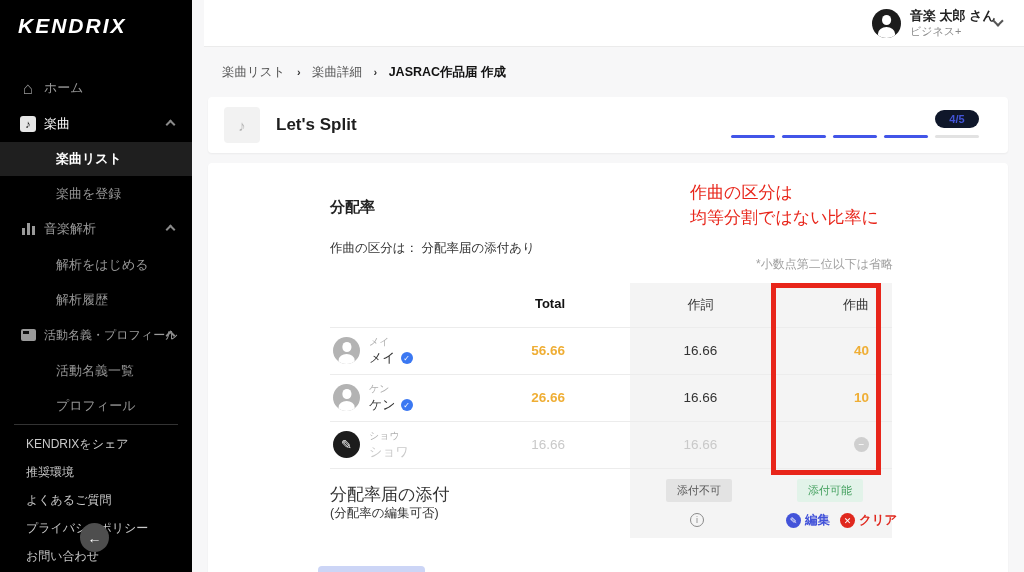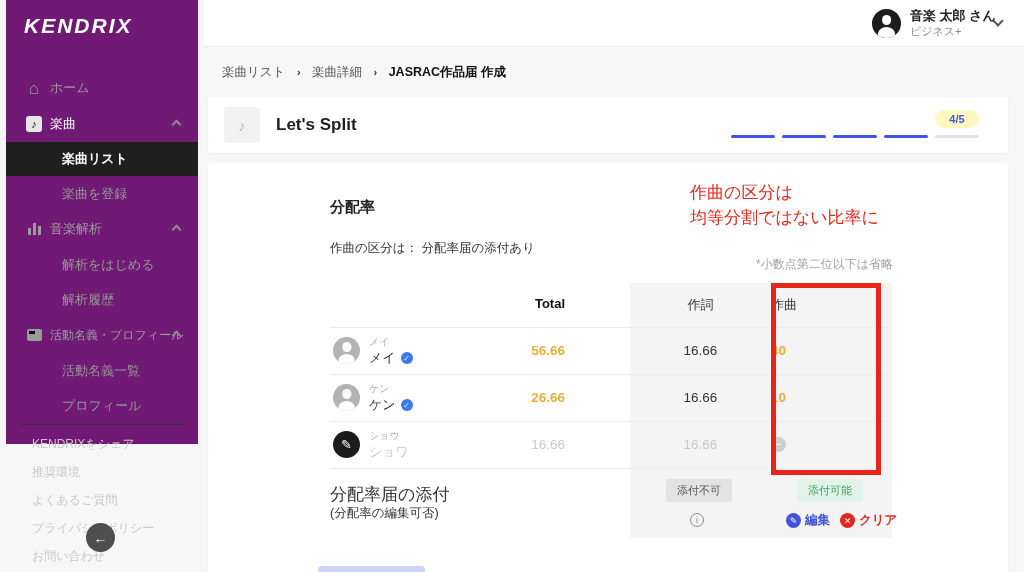--- a/index.html
+++ b/index.html
@@ -1,21 +1,21 @@
 <!DOCTYPE html>
 <html><head>
 <meta charset="utf-8">
 <style>
   * { margin:0; padding:0; box-sizing:border-box; }
   html,body { width:1024px; height:572px; }
   body { font-family:"Liberation Sans","DejaVu Sans",sans-serif; background:#f7f7f8; overflow:hidden; }
   .page { position:relative; width:1024px; height:572px; overflow:hidden; }
 
   
-  .sidebar { position:absolute; left:6px; top:0; width:192px; height:444px; background:#701a75; z-index:30; }
+  .sidebar { position:absolute; left:0; top:0; width:192px; height:572px; background:#000000; z-index:30; }
   .logo { position:absolute; left:18px; top:14px; color:#fff; font-size:21px; font-weight:700; letter-spacing:2px; font-style:italic; }
   .nav { position:absolute; left:0; top:70px; width:192px; }
   .nav-item { position:relative; height:36px; display:flex; align-items:center; color:#9a9a9a; font-size:13px; cursor:pointer; }
   .nav-item .lbl { margin-left:44px; }
   .nav-item.active-parent { color:#ffffff; }
   .nav-sub { position:relative; height:35px; display:flex; align-items:center; color:#969696; font-size:13px; cursor:pointer; }
   .nav-sub .lbl { margin-left:56px; }
   .nav-sub.selected { background:#1f1f1f; color:#ffffff; font-weight:700; height:34px; }
   .nav-icon { position:absolute; left:20px; width:16px; height:16px; display:flex; align-items:center; justify-content:center; }
   .home-glyph { font-size:17px; color:#9a9a9a; line-height:1; }
@@ -46,34 +46,34 @@
   .breadcrumb .sep { margin:0 8px; font-weight:700; color:#333; font-size:11px; }
   .breadcrumb .cur { font-weight:700; color:#111; }
 
   
   .card { background:#fff; border-radius:4px; box-shadow:0 1px 2px rgba(0,0,0,.05); }
   .card1 { position:absolute; left:208px; top:97px; width:800px; height:56px; z-index:5; }
   .song-thumb { position:absolute; left:224px; top:107px; width:36px; height:36px; border-radius:4px; background:#f2f2f2; color:#b5b5b5; font-size:15px; display:flex; align-items:center; justify-content:center; z-index:6; }
   .song-title { position:absolute; left:276px; top:115px; font-size:17px; font-weight:700; color:#1e1e1e; z-index:6; }
   .steps { position:absolute; top:135px; height:3px; z-index:6; }
   .seg { position:absolute; top:0; width:44px; height:3px; border-radius:2px; }
-  .step-badge { position:absolute; left:935px; top:110px; width:44px; height:18px; border-radius:9px; background:#fef9c3; color:#4355d9; font-size:11px; font-weight:700; display:flex; align-items:center; justify-content:center; z-index:6; }
+  .step-badge { position:absolute; left:935px; top:110px; width:44px; height:18px; border-radius:9px; background:#0f172a; color:#4355d9; font-size:11px; font-weight:700; display:flex; align-items:center; justify-content:center; z-index:6; }
 
   
   .card2 { position:absolute; left:208px; top:163px; width:800px; height:420px; z-index:4; }
   .sec-title { position:absolute; left:330px; top:198px; font-size:15px; font-weight:700; color:#222; z-index:6; }
   .sec-rate { position:absolute; left:330px; top:240px; font-size:12.5px; color:#333; z-index:6; }
   .annotation { position:absolute; left:690px; top:180px; font-size:17px; line-height:25px; color:#e8251a; font-weight:500; z-index:12; }
   .note { position:absolute; left:693px; top:256px; width:200px; text-align:right; font-size:12px; color:#9f9f9f; z-index:6; }
 
   .gray-panel { position:absolute; left:630px; top:283px; width:262px; height:255px; background:#f4f4f4; z-index:5; }
   .rowline { position:absolute; left:330px; width:562px; border-top:1px solid #ececec; z-index:6; }
   .col-total { position:absolute; left:440px; width:125px; text-align:right; z-index:6; }
   .col-sakushi { position:absolute; left:630px; width:141px; text-align:center; z-index:6; }
-  .col-sakkyoku { position:absolute; left:771px; width:98px; text-align:left; z-index:6; }
+  .col-sakkyoku { position:absolute; left:771px; width:98px; text-align:right; z-index:6; }
   .th { font-size:13px; color:#333; top:296px; }
   .th.total { font-weight:700; color:#111; }
   .cellv { font-size:13.5px; color:#333; }
   .orange { color:#efae35; font-weight:700; }
   .muted { color:#c9c9c9 !important; font-weight:400; }
 
   .row-avatar { position:absolute; left:333px; width:27px; height:27px; z-index:6; }
   .person-gray { border-radius:50%; background:#b3b3b3; position:relative; width:100%; height:100%; overflow:hidden; }
   .person-gray::before { content:""; position:absolute; left:50%; top:20%; transform:translateX(-50%); width:34%; height:34%; border-radius:50%; background:#fff; }
   .person-gray::after { content:""; position:absolute; left:50%; top:62%; transform:translateX(-50%); width:62%; height:48%; border-radius:50% 50% 0 0; background:#fff; }

